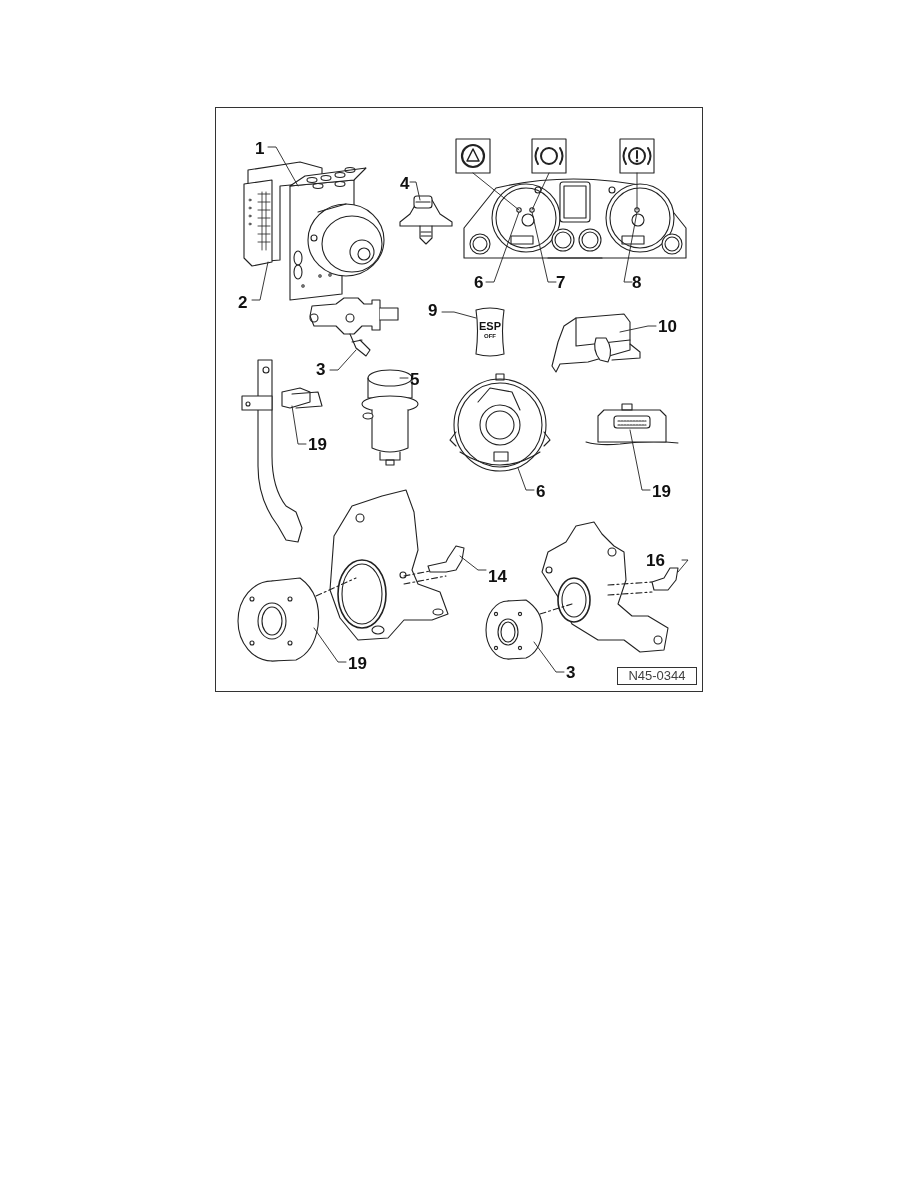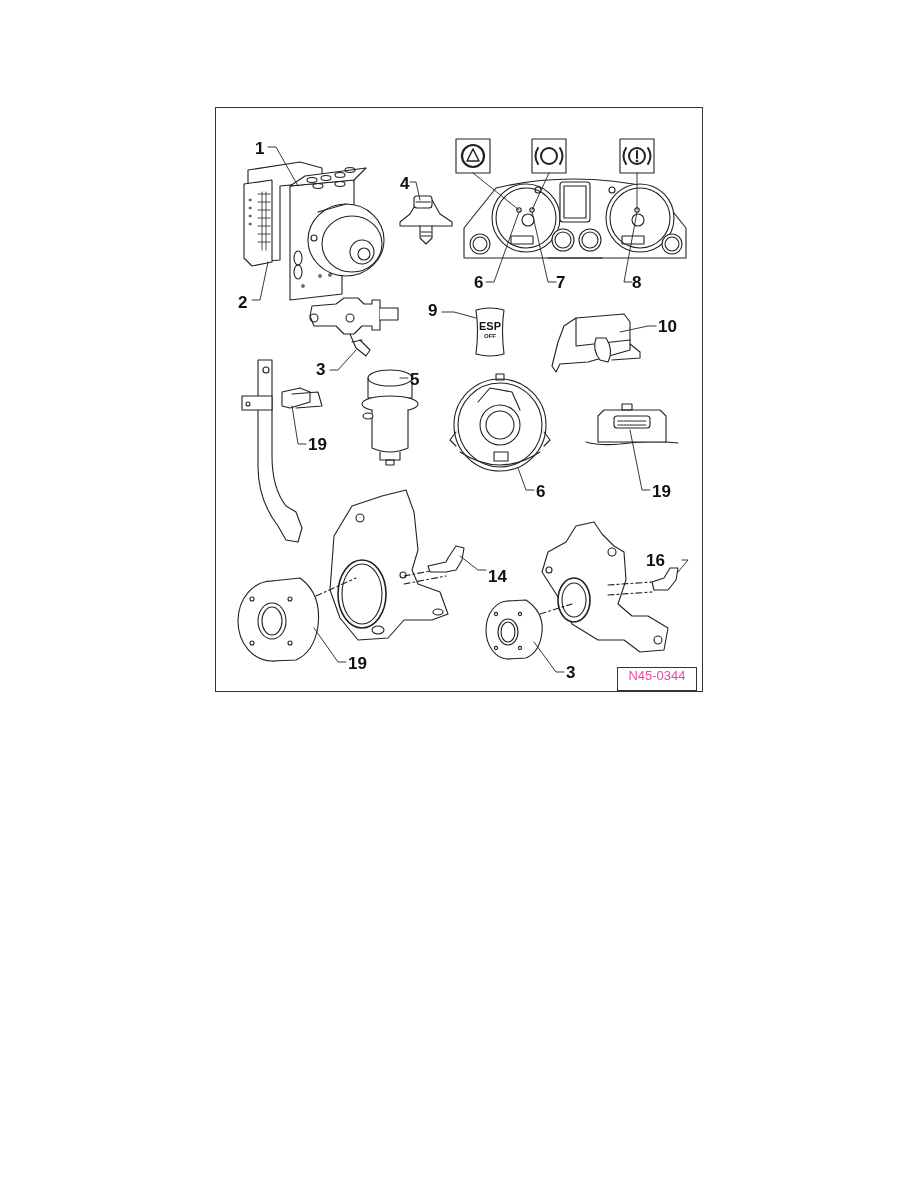--- a/index.html
+++ b/index.html
@@ -1,20 +1,20 @@
 <!DOCTYPE html>
 <html><head>
 <meta charset="utf-8">
 <style>
   html, body { margin:0; padding:0; background:#ffffff; }
   body { width:918px; height:1188px; position:relative; overflow:hidden; font-family:"Liberation Sans", sans-serif; }
   #frame { position:absolute; left:215px; top:107px; width:488px; height:585px; border:1.5px solid #333; box-sizing:border-box; background:#fff; }
   #art { position:absolute; left:0; top:0; width:918px; height:1188px; }
   .callout { position:absolute; font-family:"Liberation Sans", sans-serif; font-weight:bold; font-size:17px; color:#111; line-height:1; }
-  #figure-id { position:absolute; left:617px; top:667px; width:80px; height:24px; border:1px solid #333; box-sizing:border-box; font-size:13px; color:#ec4899; text-align:center; line-height:16px; background:#fff; }
+  #figure-id { position:absolute; left:617px; top:667px; width:80px; height:18px; border:1px solid #333; box-sizing:border-box; font-size:13px; color:#404040; text-align:center; line-height:16px; background:#fff; }
   .esp-text { position:absolute; font-weight:bold; color:#111; text-align:center; }
 </style>
 </head>
 <body>
 
 <div id="frame"></div>
 
 <svg id="art" viewBox="0 0 918 1188" xmlns="http://www.w3.org/2000/svg" fill="none" stroke="#222" stroke-width="1.1" stroke-linejoin="round" stroke-linecap="round">
 
   <g>

